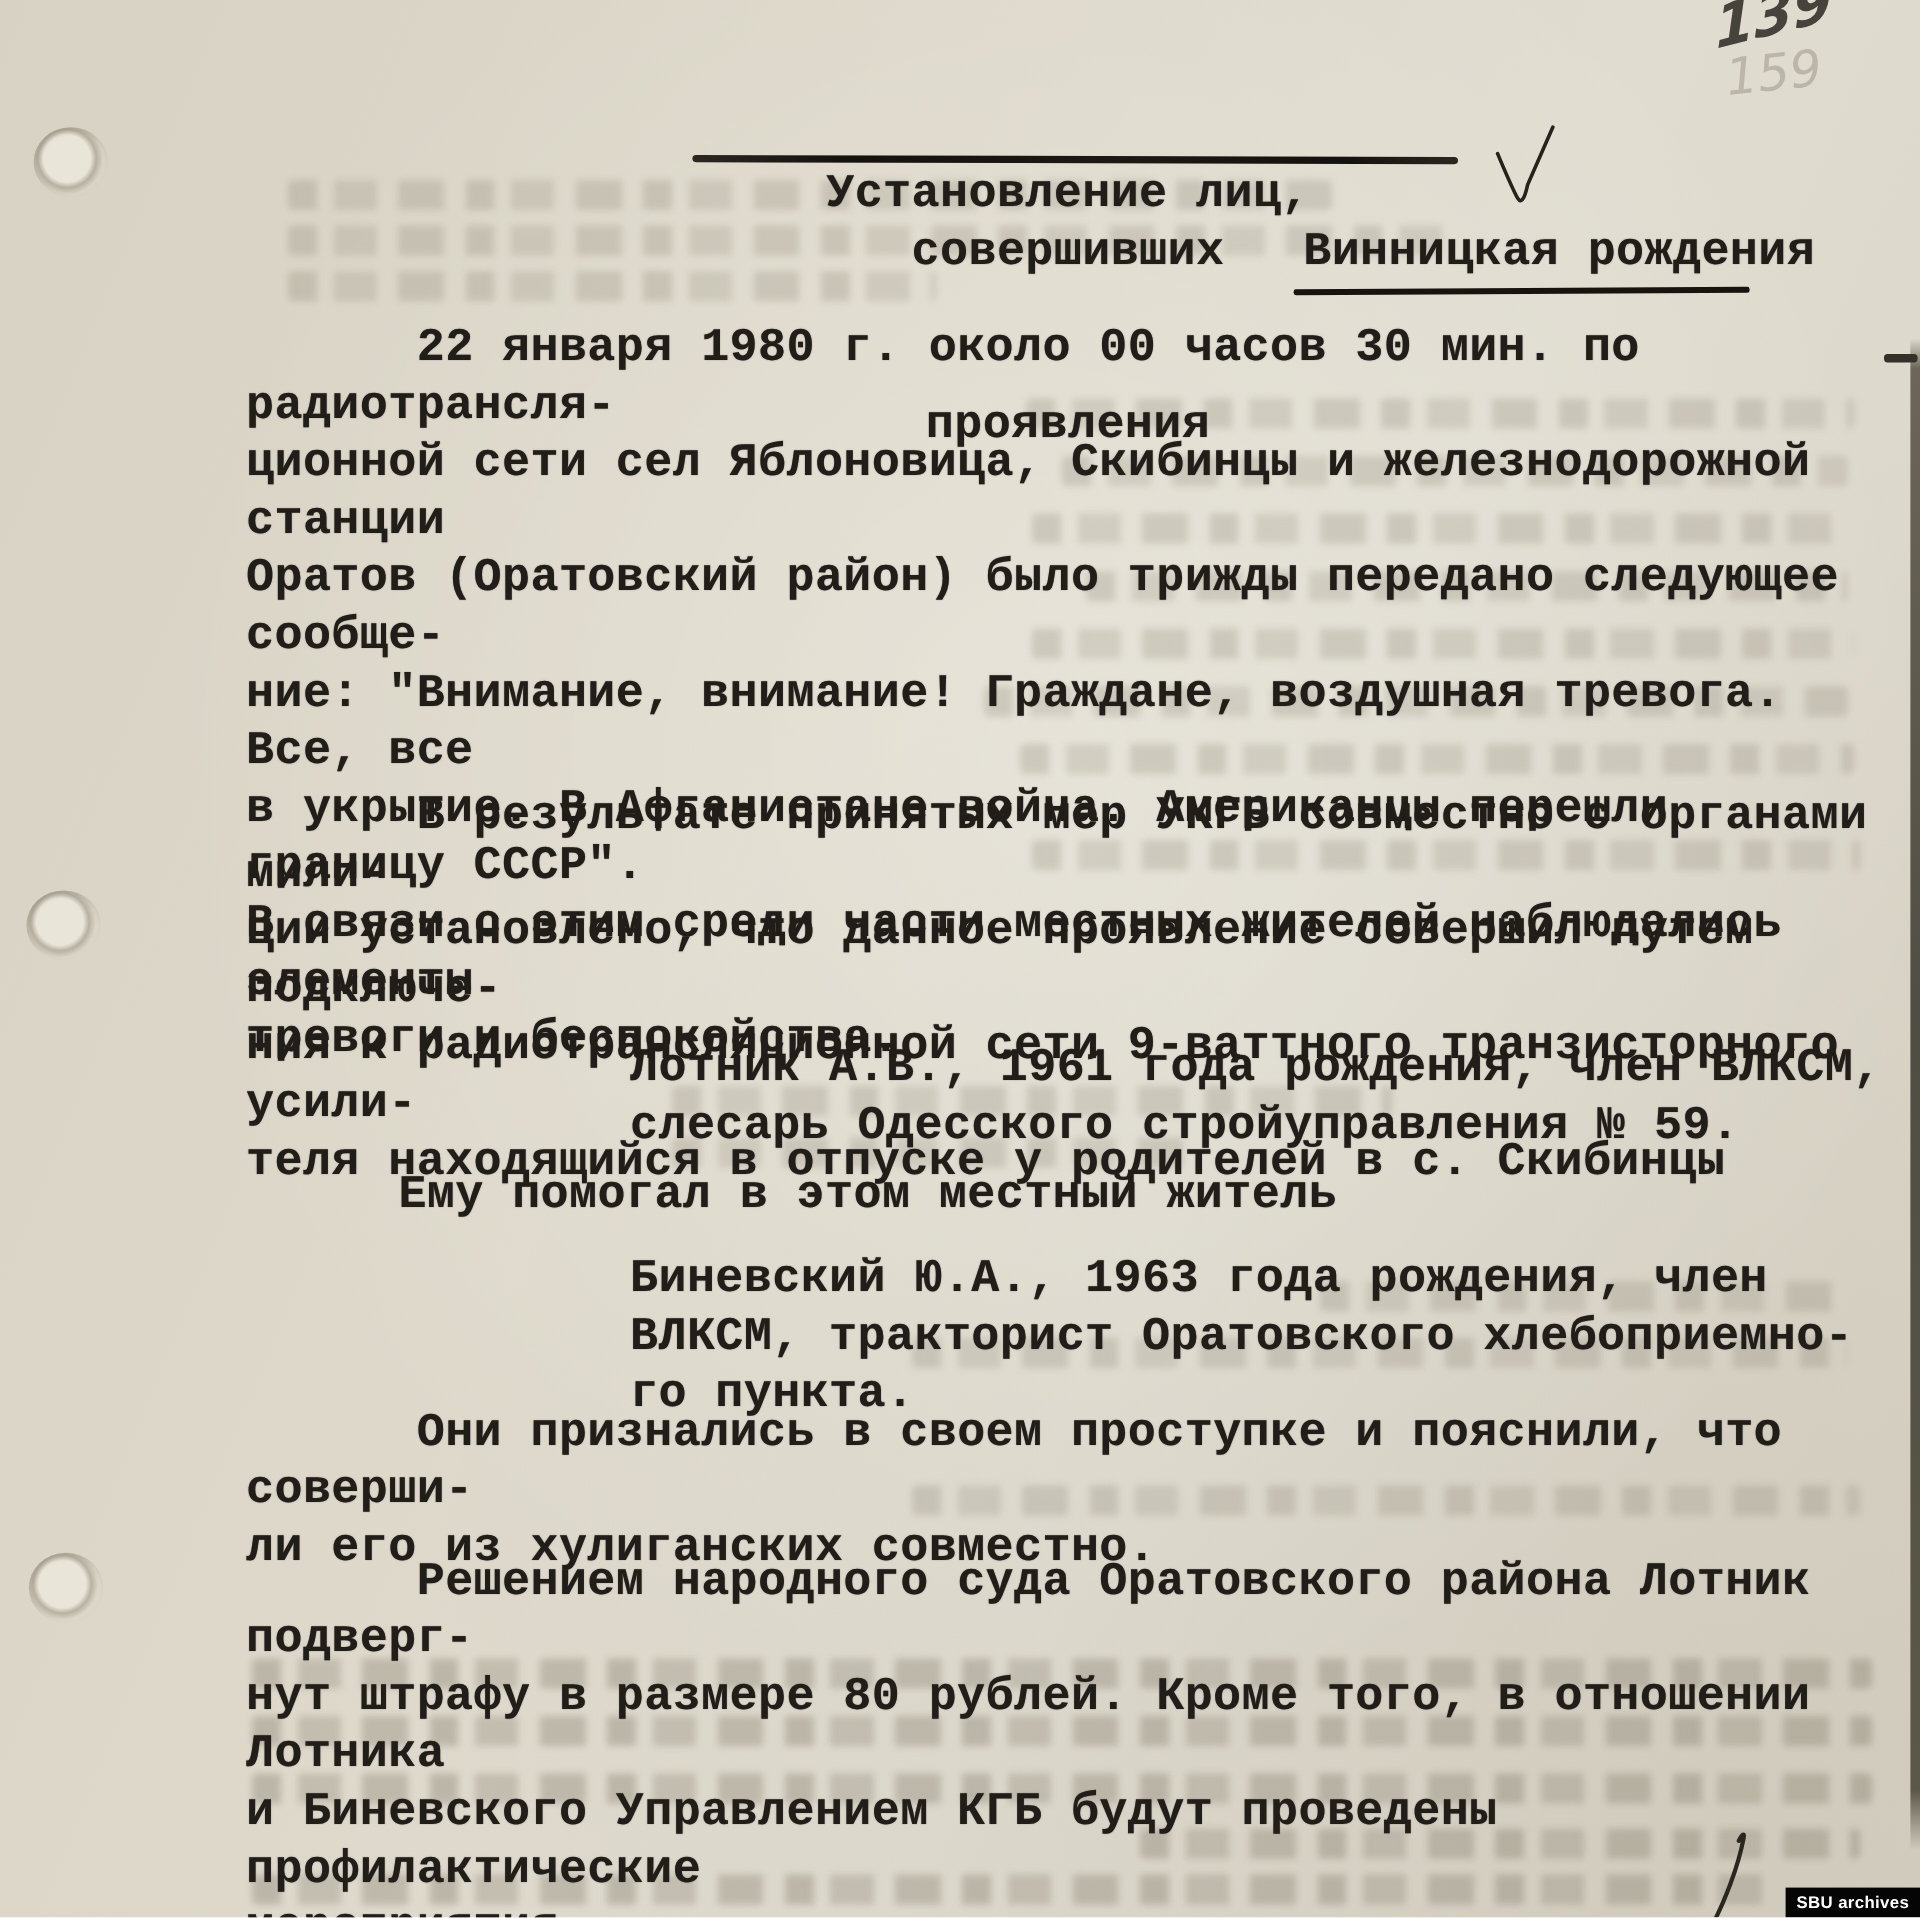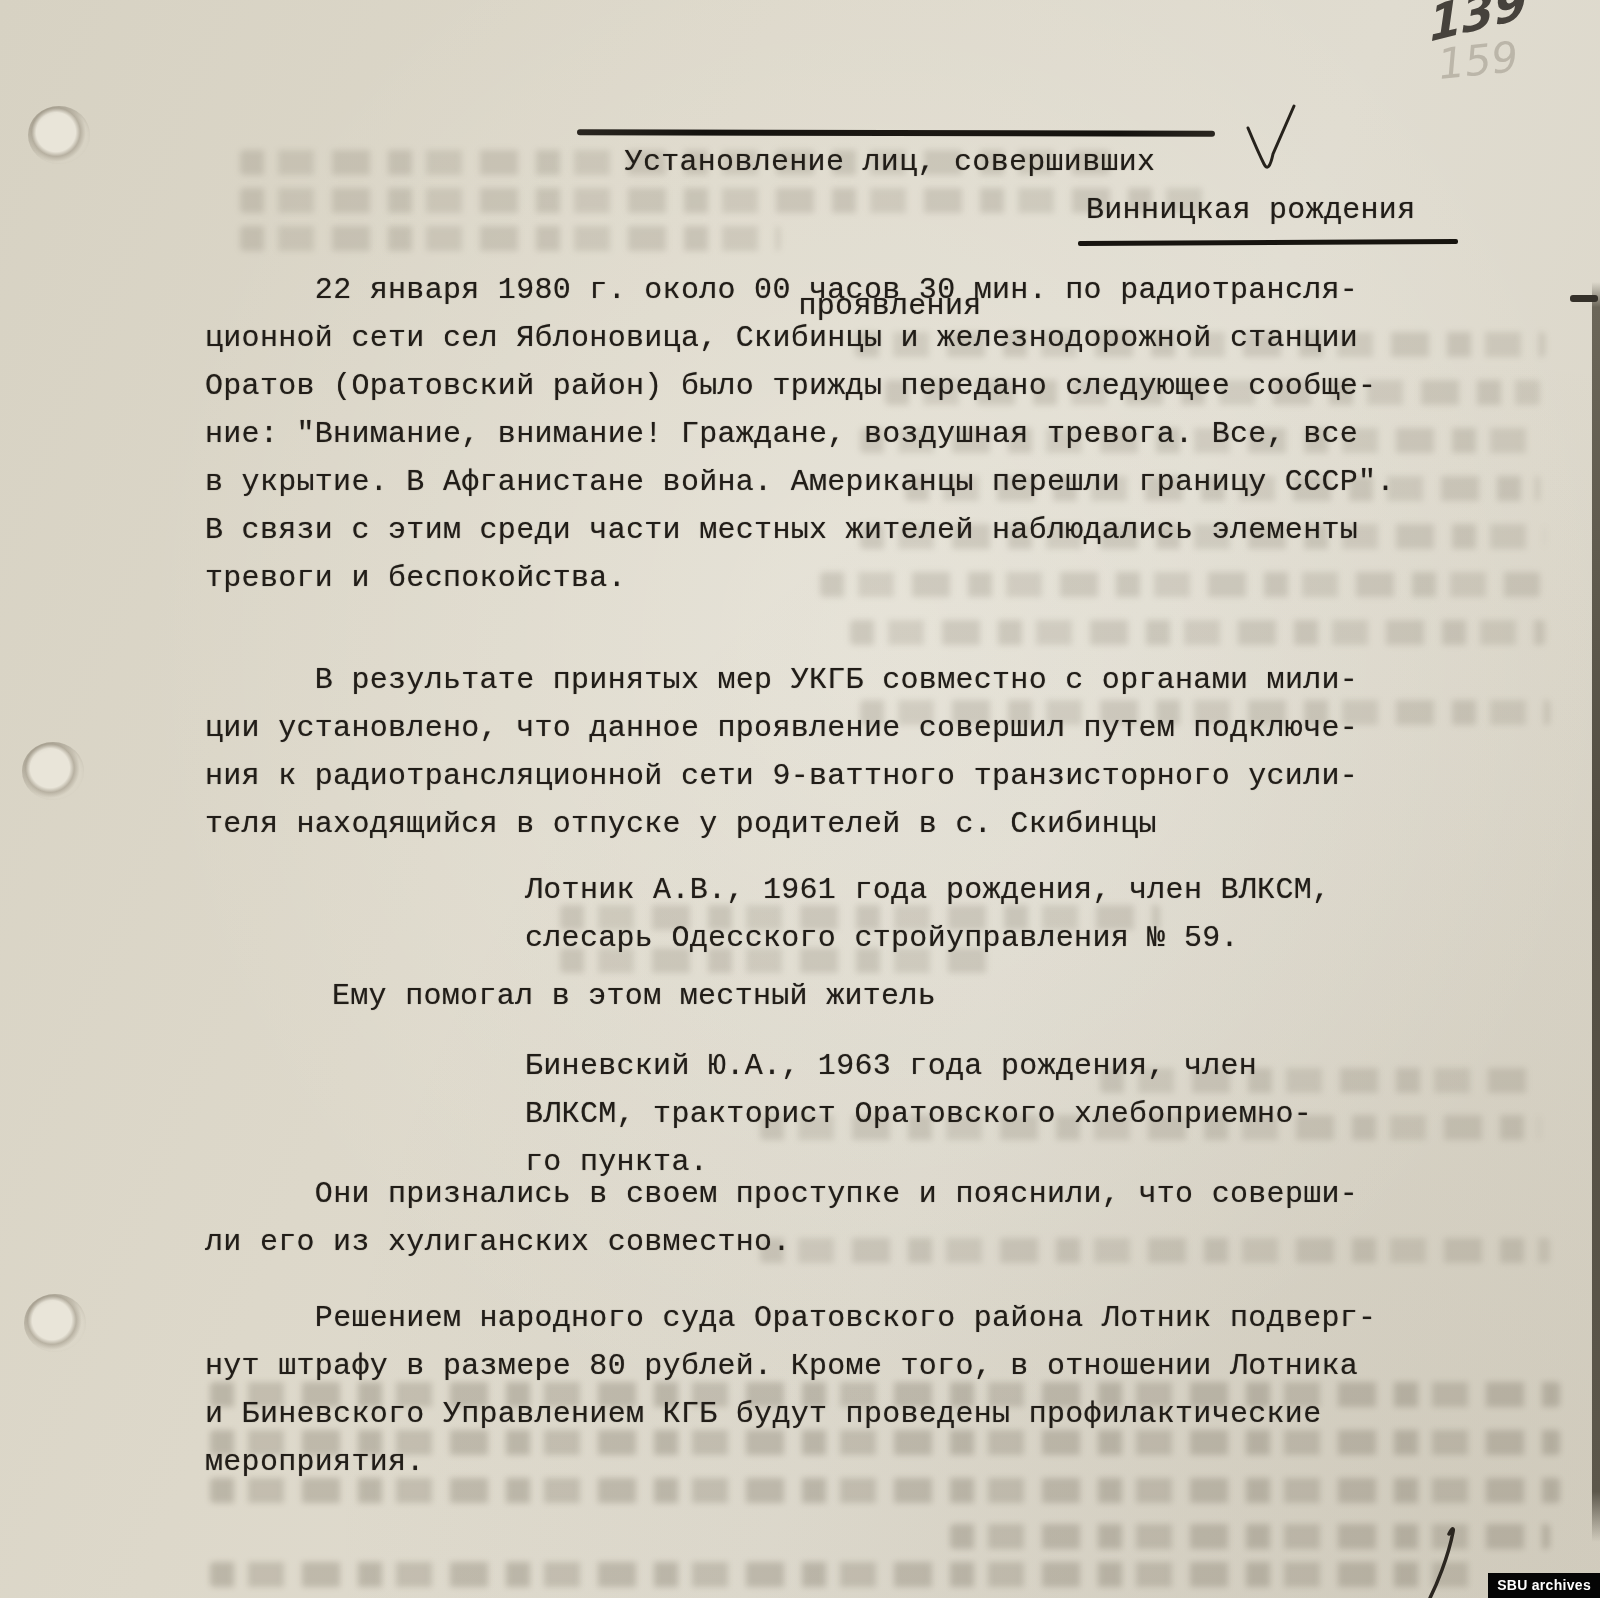--- a/index.html
+++ b/index.html
@@ -10,23 +10,23 @@
     background:
       radial-gradient(ellipse at 55% 40%, rgba(255,255,250,0.25) 0%, rgba(255,255,250,0) 60%),
       radial-gradient(ellipse at 90% 95%, rgba(120,110,90,0.10) 0%, rgba(120,110,90,0) 55%),
       linear-gradient(112deg,#d7d2c3 0%,#ddd8ca 35%,#e0dcd0 62%,#d9d4c6 100%);
     font-family:"Liberation Mono","DejaVu Sans Mono",monospace;
     color:#1e1b16;
   }
   
   .typed{
     position:absolute;
-    font-size:30px;
+    font-size:39px;
     line-height:48px;
-    font-weight:400;
+    font-weight:700;
     letter-spacing:0.3px;
     white-space:pre-wrap;
     color:#211d18;
     text-shadow:0 0 1px rgba(33,29,24,0.55);
   }
   .title-block{
     position:absolute;left:560px;top:42px;width:660px;
     text-align:center;
   }
   .title-line{display:block;}

